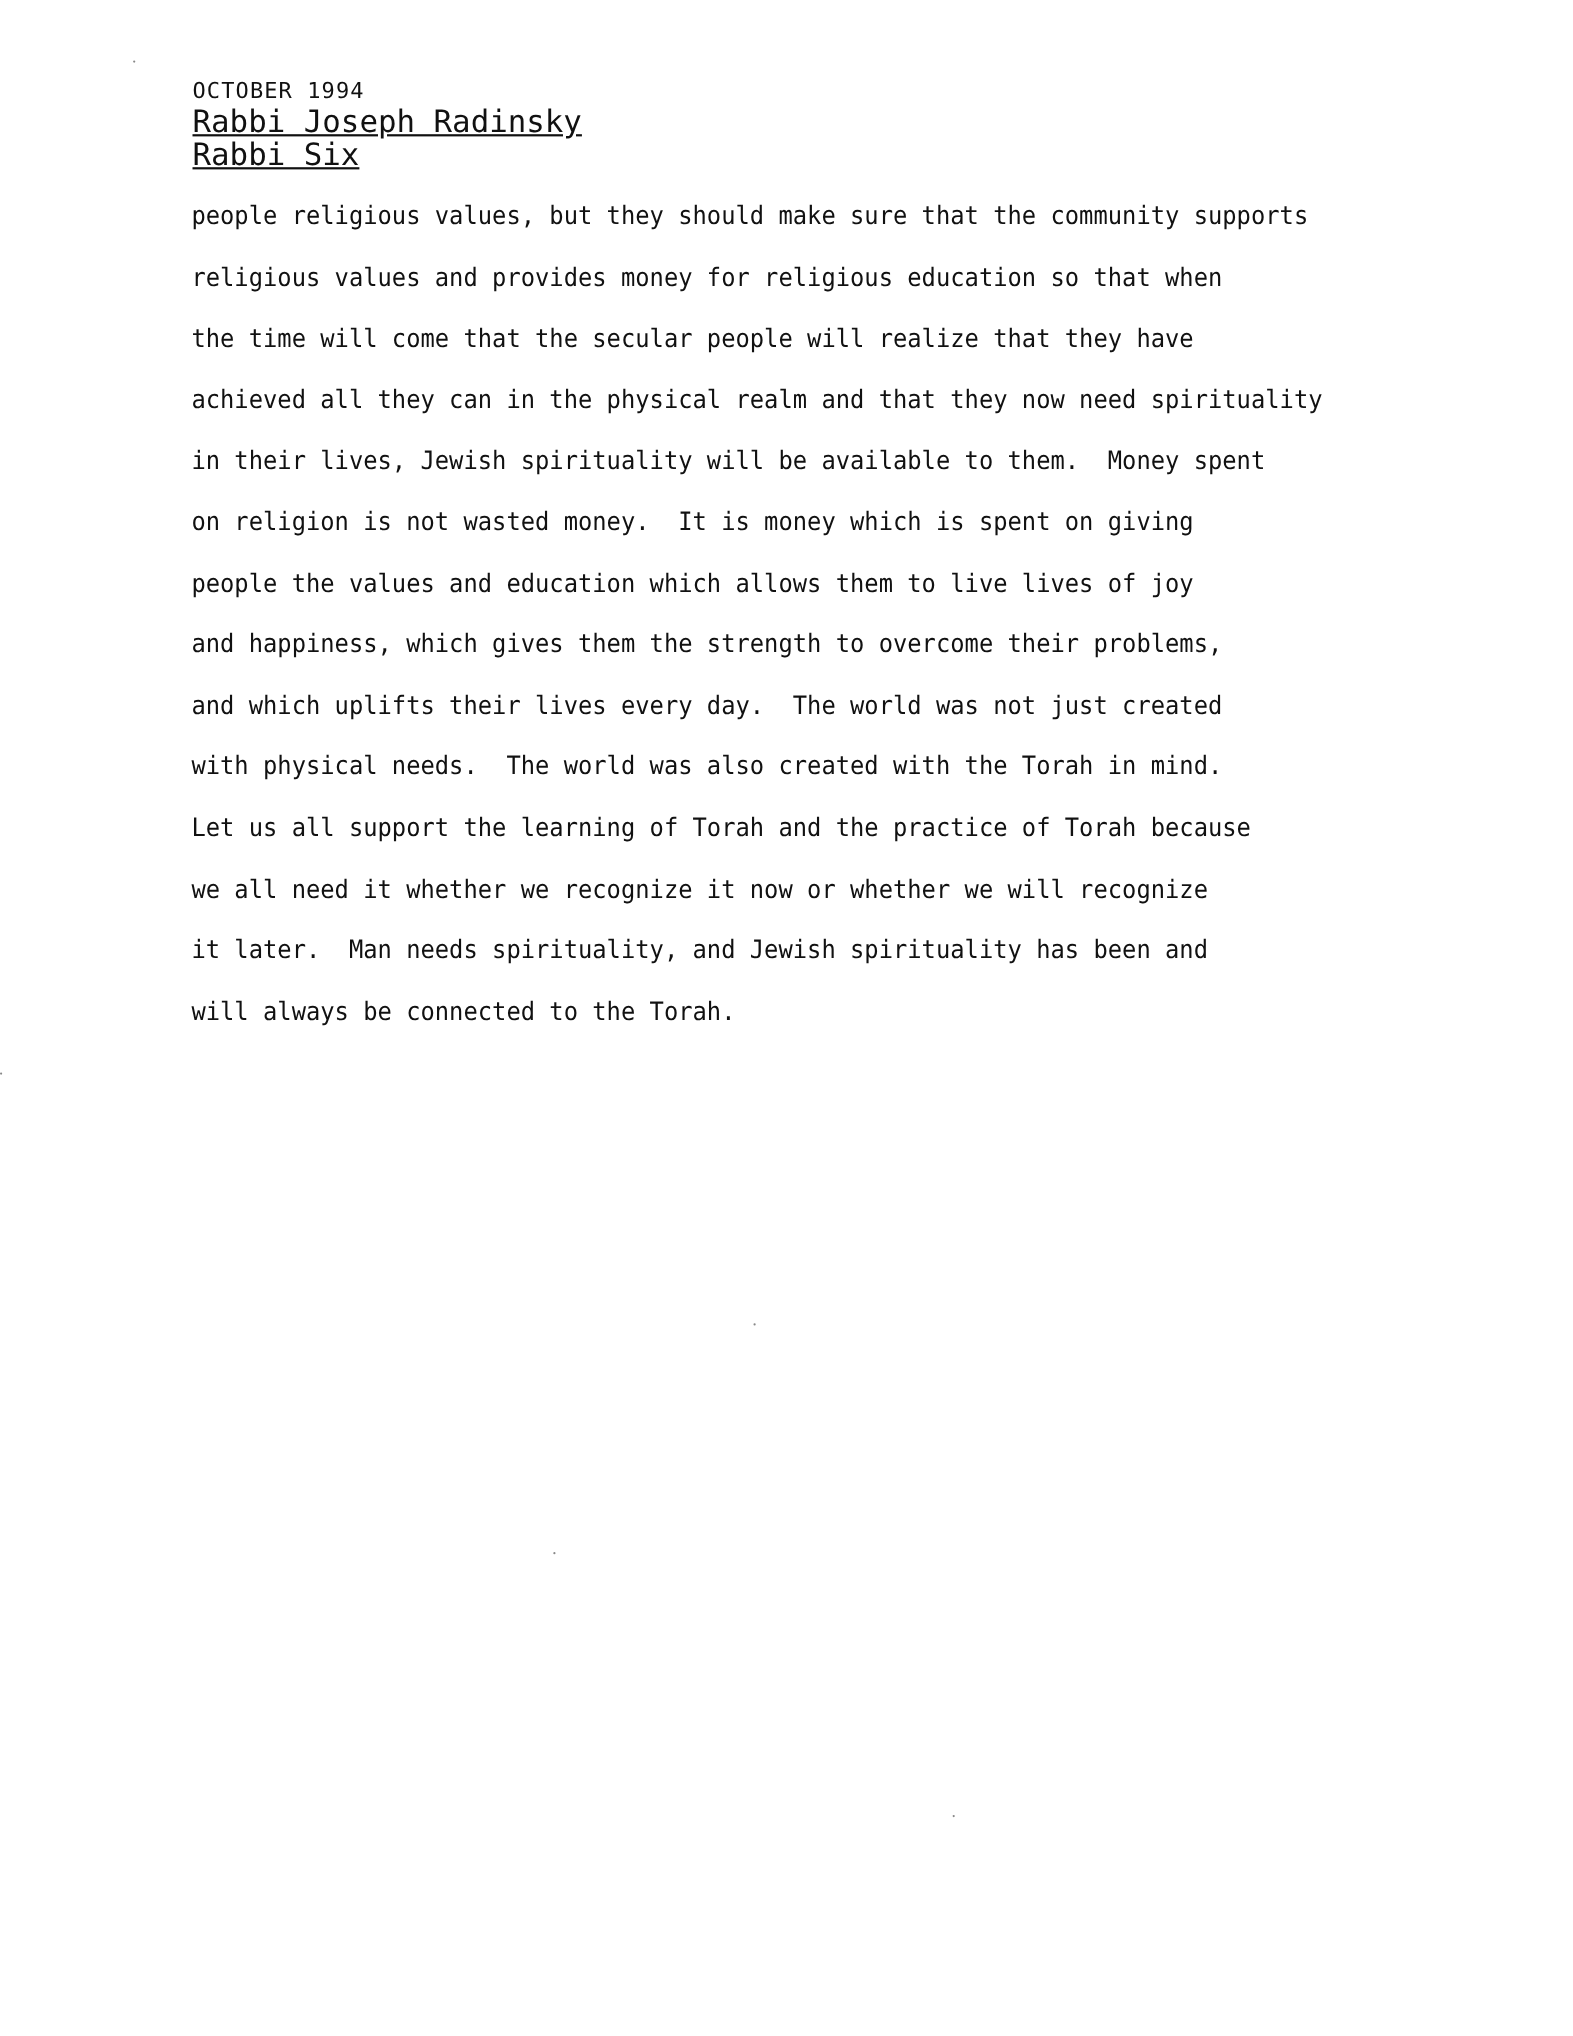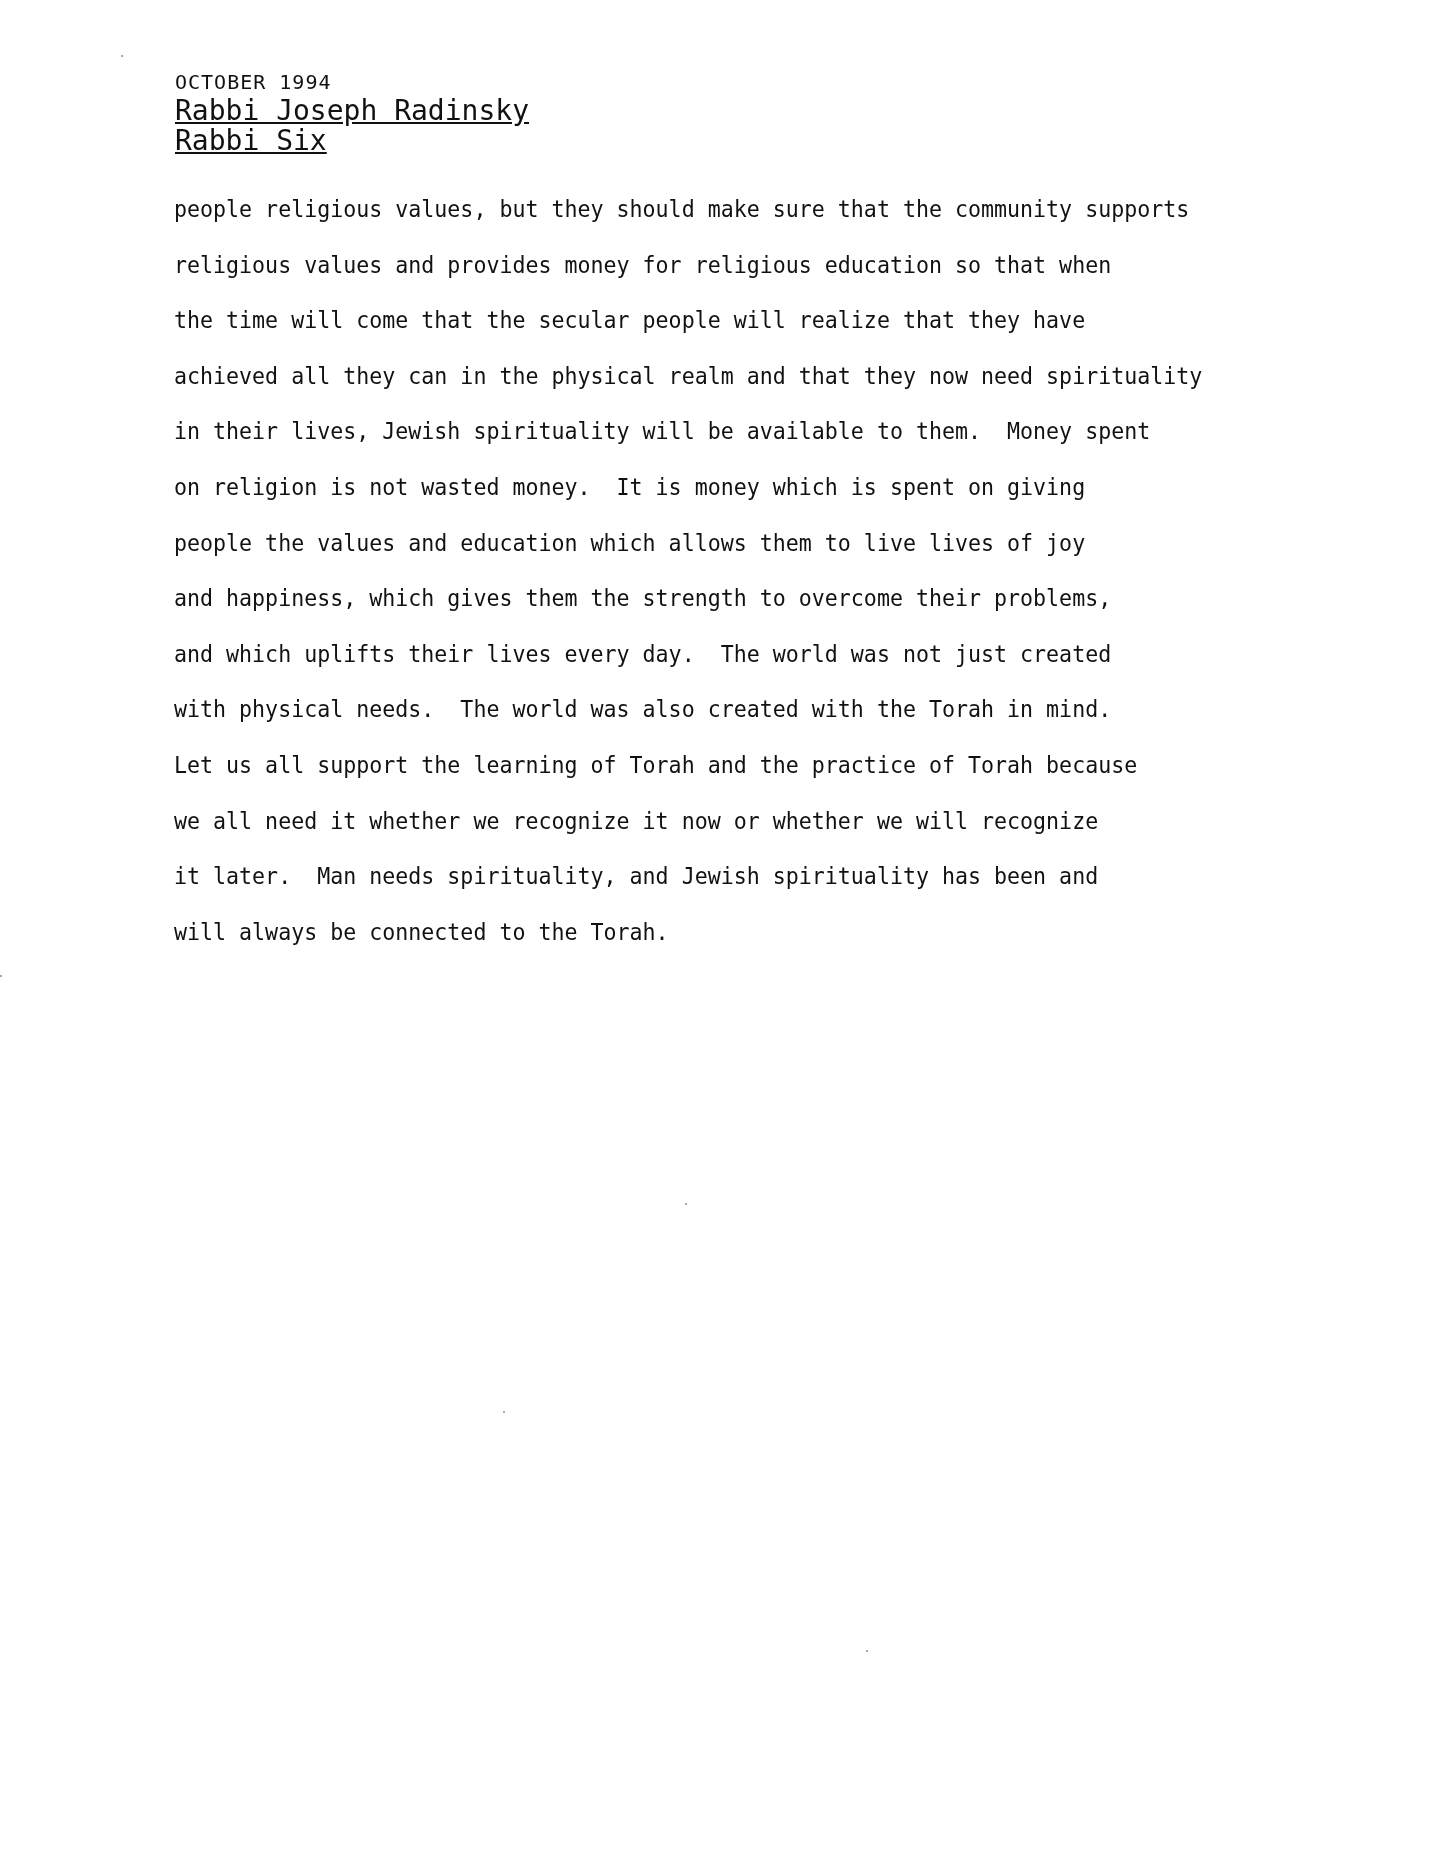--- a/index.html
+++ b/index.html
@@ -36,21 +36,21 @@
     }
     .header .author, .header .pageno {
       font-size: 28px;
       display: block;
       line-height: 30px;
       text-decoration: underline;
     }
     .body-text {
       position: absolute;
       left: 174px;
-      top: 182px;
+      top: 170px;
       width: 1100px;
     }
     .line {
       display: block;
       font-size: 23px;
       height: 55.6px;
       line-height: 55.6px;
       white-space: pre;
       transform: scaleX(0.94);
       transform-origin: left center;

